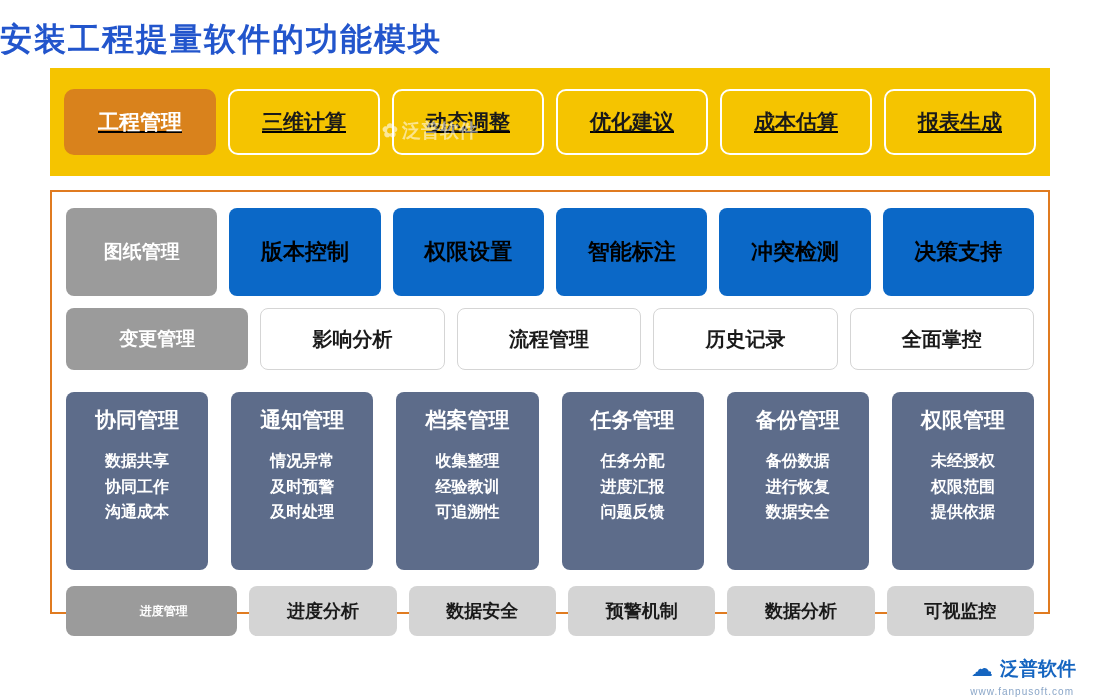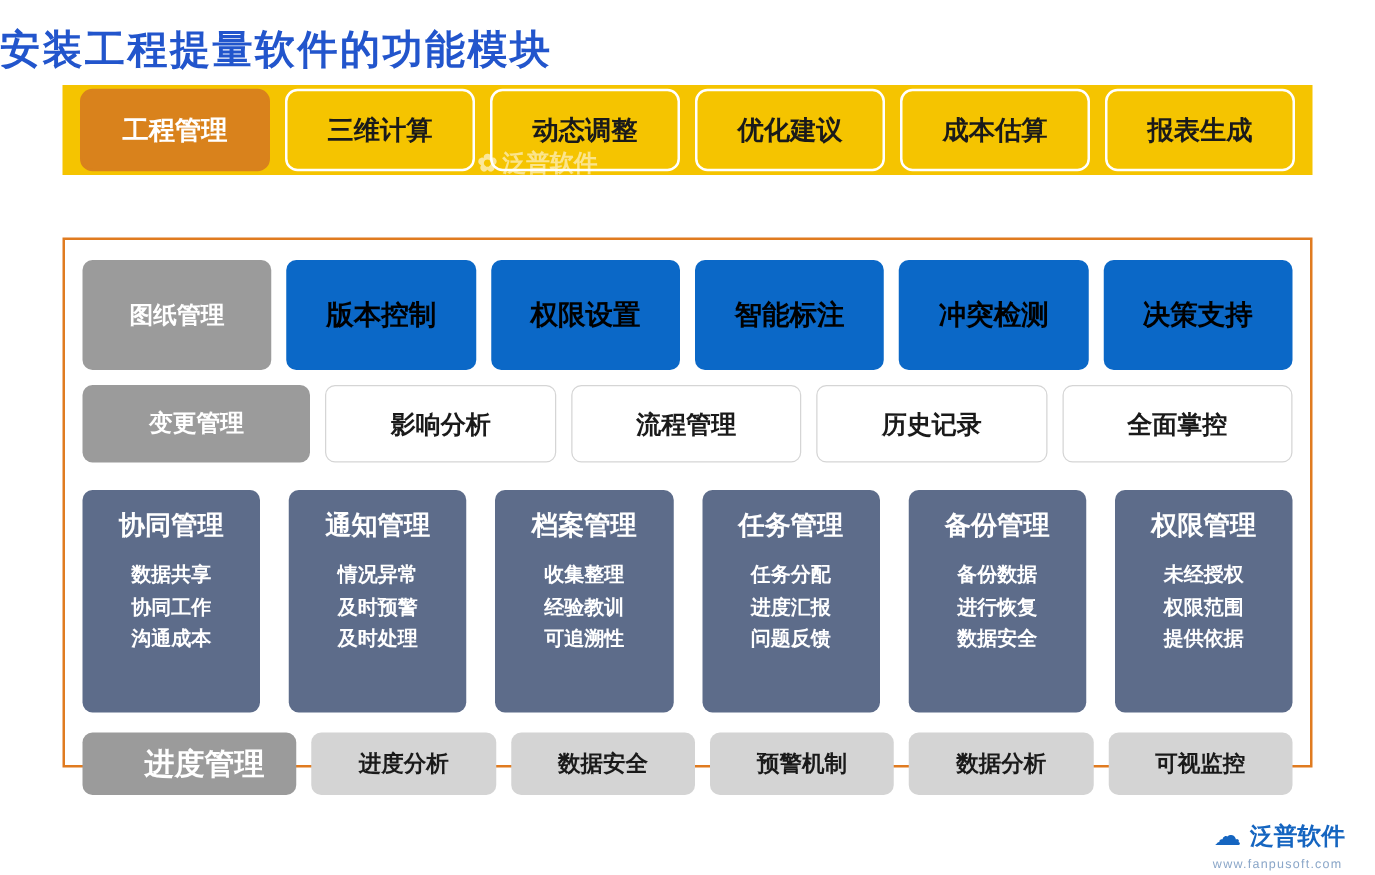--- a/index.html
+++ b/index.html
@@ -30,27 +30,28 @@
     font-weight: bold;
     color: #2255cc;
     letter-spacing: 2px;
   }
   
   .topbar {
     position: absolute;
     top: 68px;
     left: 50px;
     width: 1000px;
-    height: 72px;
+    height: 108px;
     background: #f5c400;
     box-sizing: border-box;
     display: flex;
     align-items: center;
     padding: 0 14px;
     gap: 12px;
+    text-decoration: underline;
   }
   .top-tab {
     flex: 1 1 0;
     height: 66px;
     border-radius: 10px;
     border: 2px solid #ffffff;
     display: flex;
     align-items: center;
     justify-content: center;
     font-size: 21px;
@@ -138,21 +139,21 @@
   }
   .c-light {
     background: #d4d4d4;
     color: #1a1a1a;
     font-size: 18px;
     font-weight: bold;
   }
   .c-lightgray-head {
     background: #9b9b9b;
     color: #ffffff;
-    font-size: 24px;
+    font-size: 12px;
     font-weight: bold;
     padding-left: 24px;
   }
   
   .wm-center {
     position: absolute;
     top: 118px;
     left: 382px;
     font-size: 19px;
     color: rgba(255,255,255,0.55);

